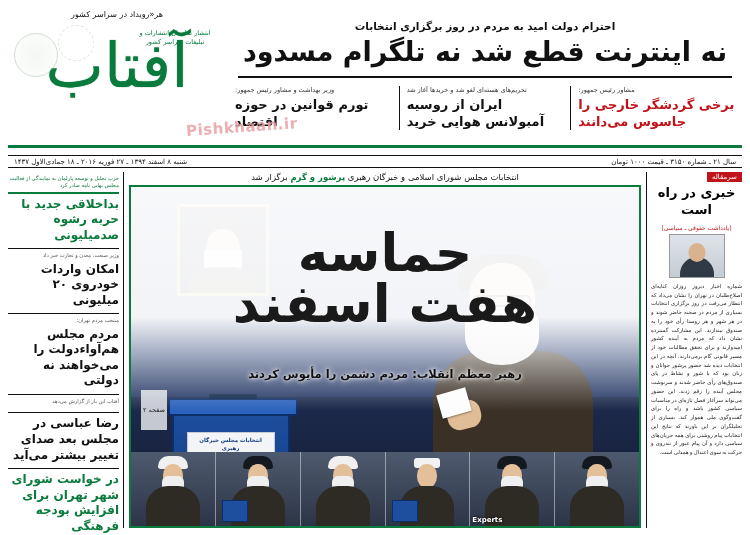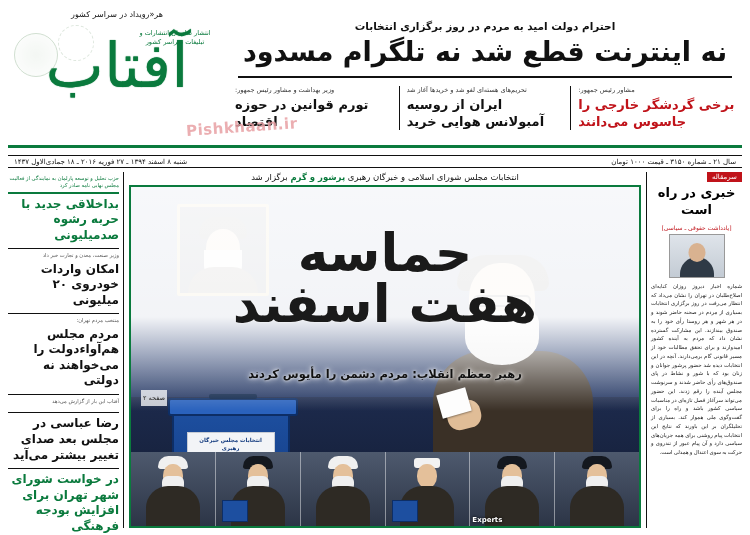--- a/index.html
+++ b/index.html
@@ -468,21 +468,21 @@
     font-weight: bold;
     color: #111;
     text-shadow: 0 0 3px #fff, 0 0 6px #fff;
   }
   .page-ref {
     position: absolute;
     left: 10px; top: 60%;
     font-size: 6.5px;
     color: #222;
     background: rgba(255,255,255,.75);
-    padding: 4px 2px;
+    padding: 16px 2px;
   }
   
   .cand-strip {
     position: absolute;
     left: 0; right: 0; bottom: 0;
     height: 74px;
     display: flex;
     flex-direction: row;
   }
   .cand {

